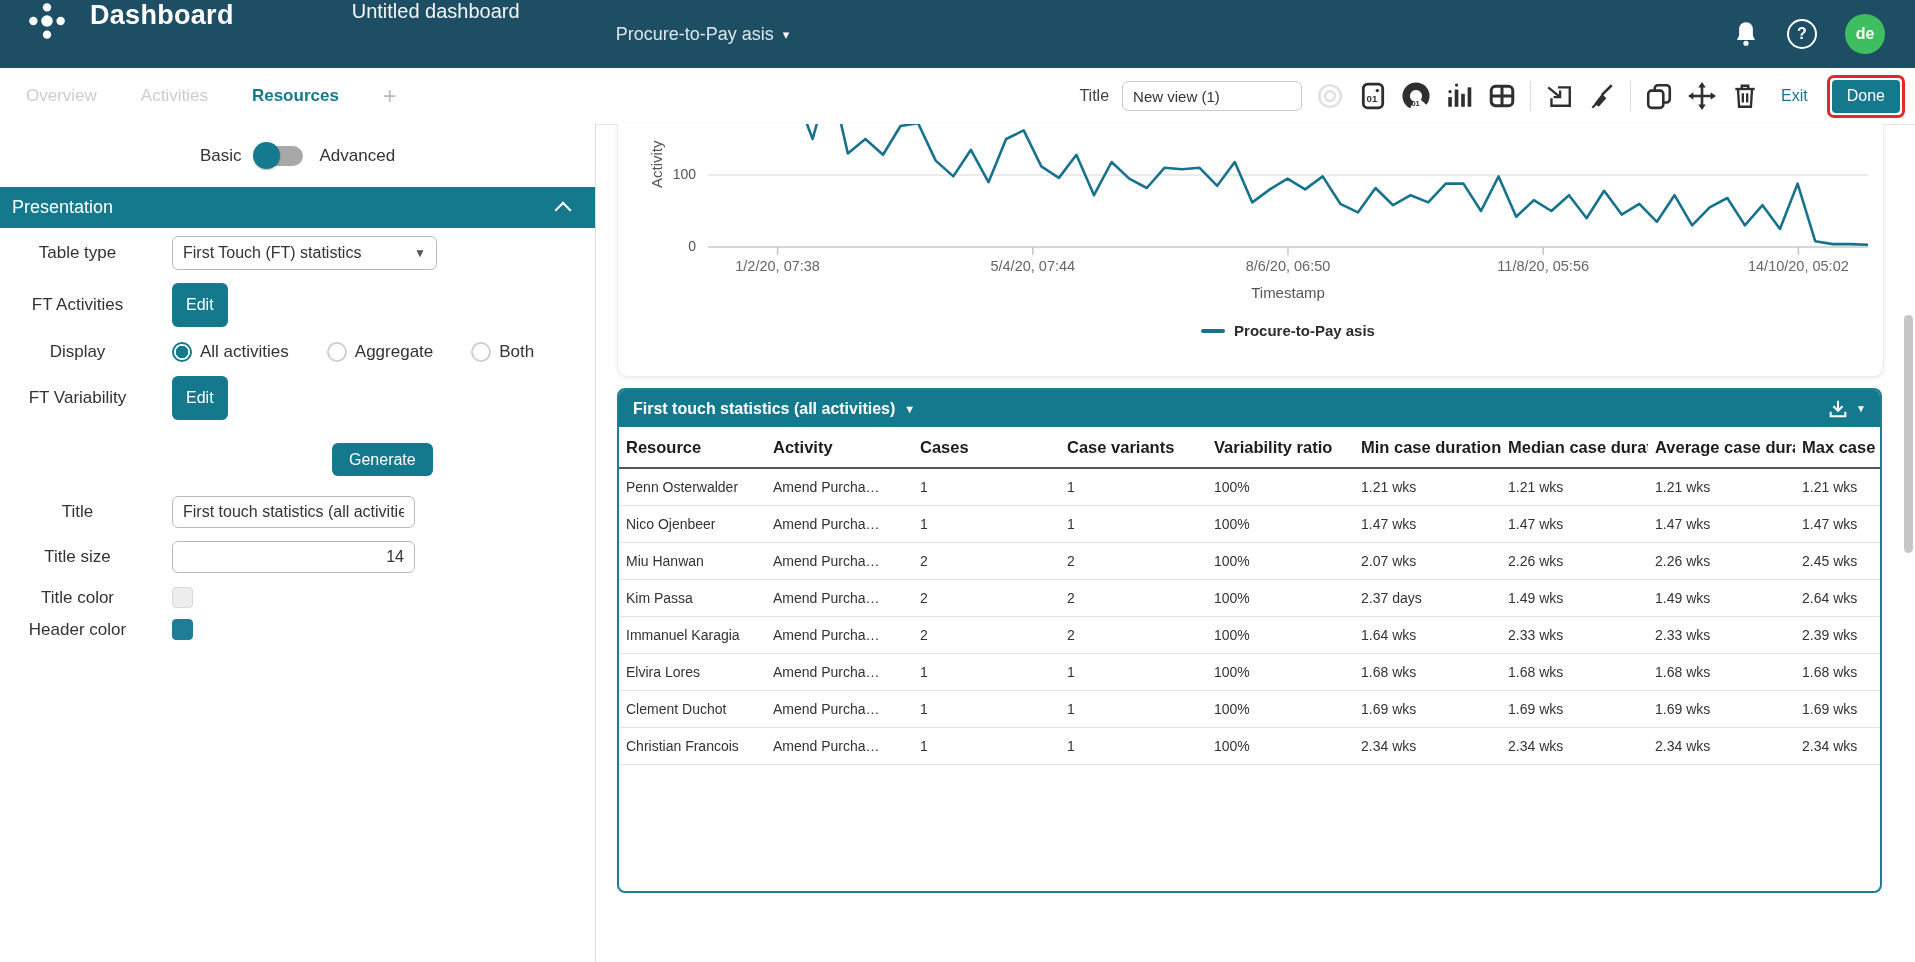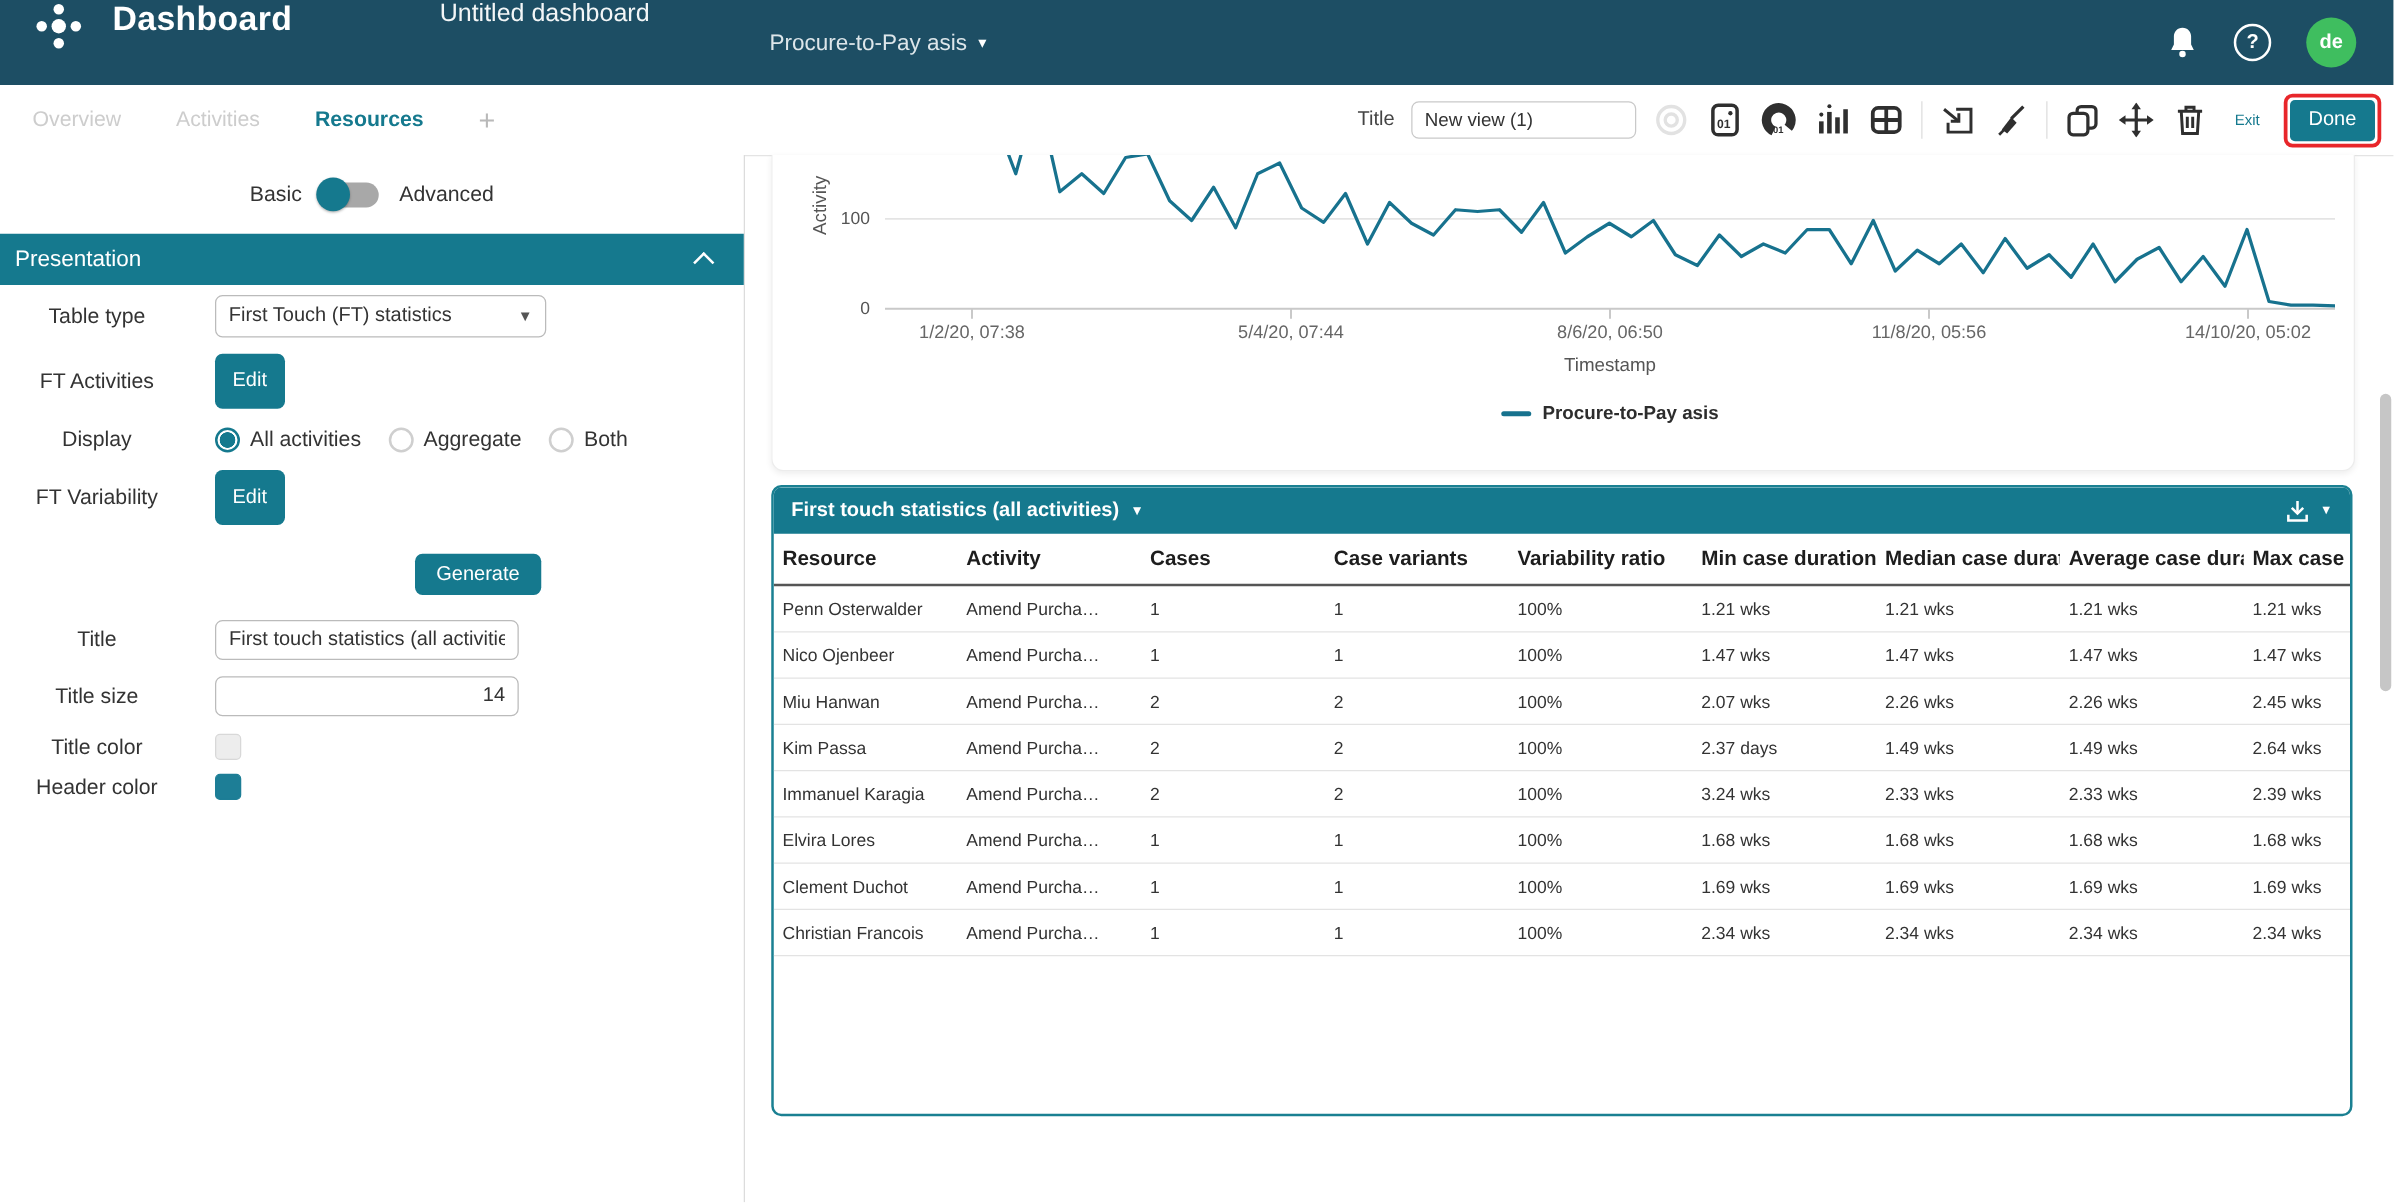--- a/index.html
+++ b/index.html
@@ -26,21 +26,21 @@
   .tabs { display:flex; align-items:center; gap:44px; margin-left:26px; font-size:17px; }
   .tab { color:#cdcdcd; cursor:pointer; }
   .tab.active { color:#15798E; font-weight:bold; }
   .tab-add { color:#b9b9b9; font-size:23px; cursor:pointer; }
   .tb-right { margin-left:auto; display:flex; align-items:center; gap:13px; margin-right:8px; }
   .tb-title-label { font-size:16px; color:#444; }
   .tb-title-input { width:158px; height:28px; border:1px solid #c9c9c9; border-radius:6px;
                     font-size:15px; padding:0 10px; color:#333; font-family:inherit; }
   .tbicon { width:30px; height:30px; display:flex; align-items:center; justify-content:center; cursor:pointer; }
   .tbsep { width:1px; height:30px; background:#ddd; }
-  .exit-link { color:#15798E; font-size:12px; margin:0 6px 0 8px; cursor:pointer; }
+  .exit-link { color:#15798E; font-size:16px; margin:0 6px 0 8px; cursor:pointer; }
   .done-wrap { border:3px solid #E8262A; border-radius:7px; padding:2px; margin-right:2px; }
   .done-btn { background:#15798E; color:#fff; border:none; border-radius:4px; height:33px;
               padding:0 15px; font-size:16px; font-family:inherit; cursor:pointer; }
 
   
   .sidebar { position:absolute; top:124px; left:0; width:595px; bottom:0; background:#fff;
              border-right:1px solid #dcdcdc; }
   .mode-row { position:absolute; top:22px; left:0; right:0; display:flex; align-items:center;
               justify-content:center; gap:16px; font-size:17px; color:#333; }
   .toggle { position:relative; width:46px; height:20px; background:#a8a8a8; border-radius:10px; cursor:pointer; }
@@ -51,21 +51,21 @@
   .chev-up { position:absolute; right:26px; top:17px; width:10px; height:10px;
              border-top:2px solid #fff; border-right:2px solid #fff; transform:rotate(-45deg); }
   .form { position:absolute; top:112px; left:0; right:0; }
   .frow { display:flex; align-items:center; }
   .frow .flabel { width:155px; text-align:center; margin-right:17px; font-size:17px; color:#333; flex:0 0 auto; }
   .select-box { width:243px; height:32px; border:1px solid #bbb; border-radius:6px; display:flex;
                 align-items:center; padding:0 10px; font-size:16px; color:#333; cursor:pointer; background:#fff; }
   .select-box .caret { margin-left:auto; font-size:12px; color:#555; }
   .btn-teal { background:#15798E; color:#fff; border:none; border-radius:6px; height:44px;
               padding:0 14px; font-size:16px; font-family:inherit; cursor:pointer; }
-  .radio-group { display:flex; align-items:center; gap:10px; font-size:17px; color:#333; }
+  .radio-group { display:flex; align-items:center; gap:26px; font-size:17px; color:#333; }
   .radio { width:20px; height:20px; border-radius:50%; border:2px solid #cfcfcf; background:#fff;
            box-sizing:border-box; cursor:pointer; flex:0 0 auto; }
   .radio.selected { border-color:#15798E; background:radial-gradient(circle, #15798E 0 6px, #fff 6.5px); }
   .radio-opt { display:flex; align-items:center; gap:8px; margin-right:12px; }
   .text-input { width:243px; height:32px; border:1px solid #bbb; border-radius:6px; font-size:16px;
                 padding:0 10px; color:#333; font-family:inherit; box-sizing:border-box; }
   .num-right { text-align:right; }
   .swatch { width:19px; height:19px; border-radius:4px; border:1px solid #d8d8d8; cursor:pointer; }
 
   
@@ -406,21 +406,21 @@
           <div class="td">1.49 wks</div>
           <div class="td">1.49 wks</div>
           <div class="td">2.64 wks</div>
         </div>
         <div class="trow">
           <div class="td">Immanuel Karagia</div>
           <div class="td">Amend Purcha…</div>
           <div class="td">2</div>
           <div class="td">2</div>
           <div class="td">100%</div>
-          <div class="td">3.24 wks</div>
+          <div class="td">1.64 wks</div>
           <div class="td">2.33 wks</div>
           <div class="td">2.33 wks</div>
           <div class="td">2.39 wks</div>
         </div>
         <div class="trow">
           <div class="td">Elvira Lores</div>
           <div class="td">Amend Purcha…</div>
           <div class="td">1</div>
           <div class="td">1</div>
           <div class="td">100%</div>

